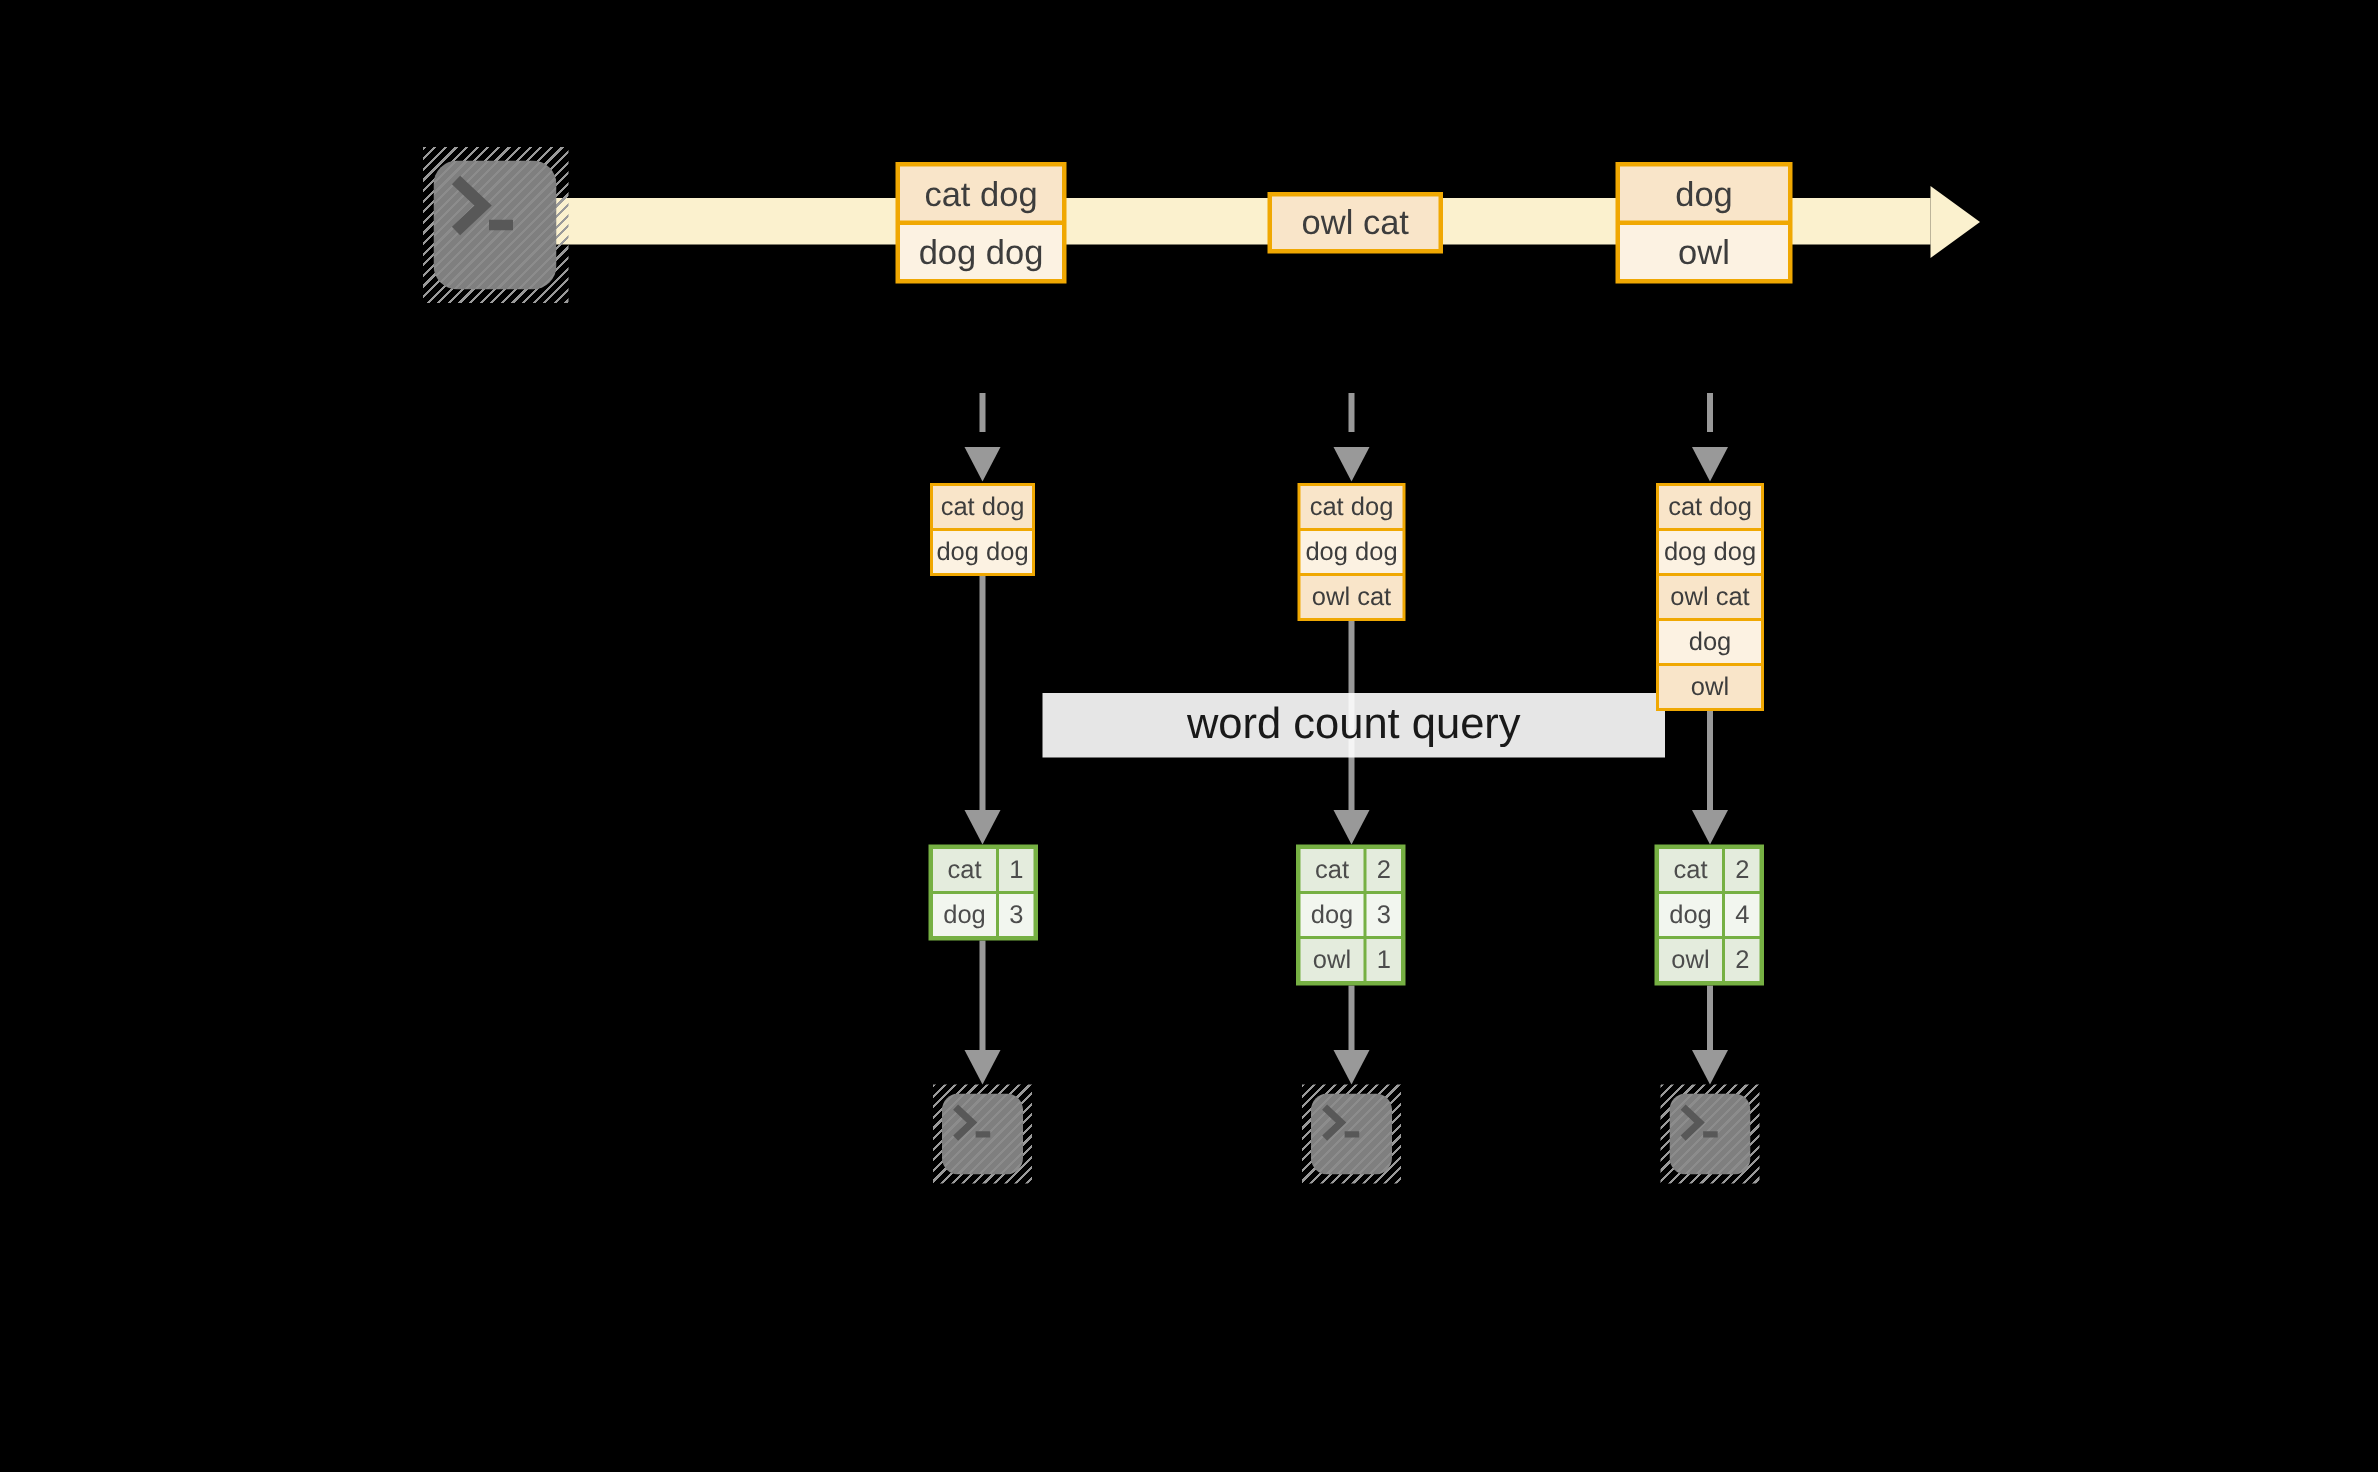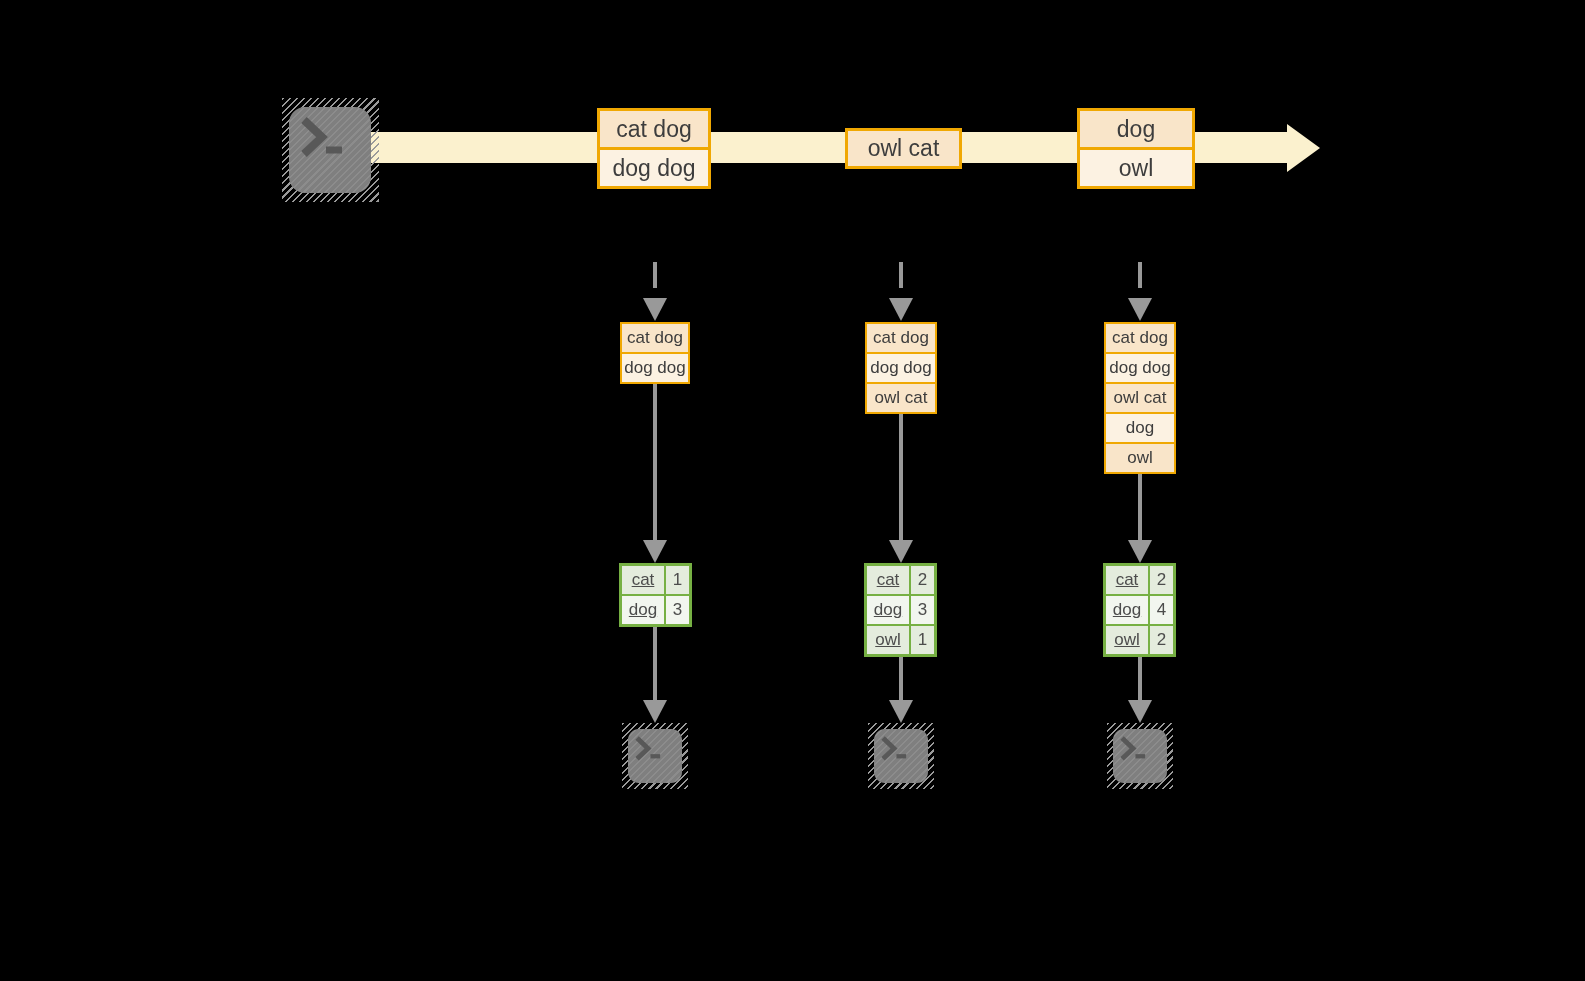--- a/index.html
+++ b/index.html
@@ -43,21 +43,21 @@
   .head-down{position:absolute;width:0;height:0;z-index:2;
     border-left:12px solid transparent;border-right:12px solid transparent;border-top:23px solid var(--arrow-gray);}
   
   .query{position:absolute;left:695px;top:462px;width:415px;height:43px;z-index:5;
     background:rgba(255,255,255,0.9);display:flex;align-items:center;justify-content:center;
     color:#191919;font-size:29px;}
   
   .wc-table{position:absolute;top:563px;background:var(--table-border);padding:3px;display:flex;flex-direction:column;gap:2px;z-index:6;}
   .wc-row{display:flex;gap:2px;}
   .wc-row>div{height:28px;display:flex;align-items:center;justify-content:center;font-size:17px;color:#4c4c4c;}
-  .wc-word{width:42px;text-decoration:underline;}
+  .wc-word{width:42px;}
   .wc-count{width:23px;}
   .wc-row:nth-child(odd)>div{background:var(--table-cell-dark);}
   .wc-row:nth-child(even)>div{background:var(--table-cell-light);}
   #table-1{left:619px;}
   #table-2{left:864px;}
   #table-3{left:1103px;}
 </style>
 </head>
 <body>
 
@@ -110,20 +110,21 @@
     <div class="row">owl</div>
   </div>
 
   <div class="shaft" style="left:653px;top:384px;height:156px;"></div>
   <div class="head-down" style="left:643px;top:540px;"></div>
   <div class="shaft" style="left:899px;top:414px;height:126px;"></div>
   <div class="head-down" style="left:889px;top:540px;"></div>
   <div class="shaft" style="left:1138px;top:474px;height:66px;"></div>
   <div class="head-down" style="left:1128px;top:540px;"></div>
 
+  <div class="query">word count query</div>
 
   <div class="wc-table" id="table-1">
     <div class="wc-row">
       <div class="wc-word">cat</div>
       <div class="wc-count">1</div>
     </div>
     <div class="wc-row">
       <div class="wc-word">dog</div>
       <div class="wc-count">3</div>
     </div>

